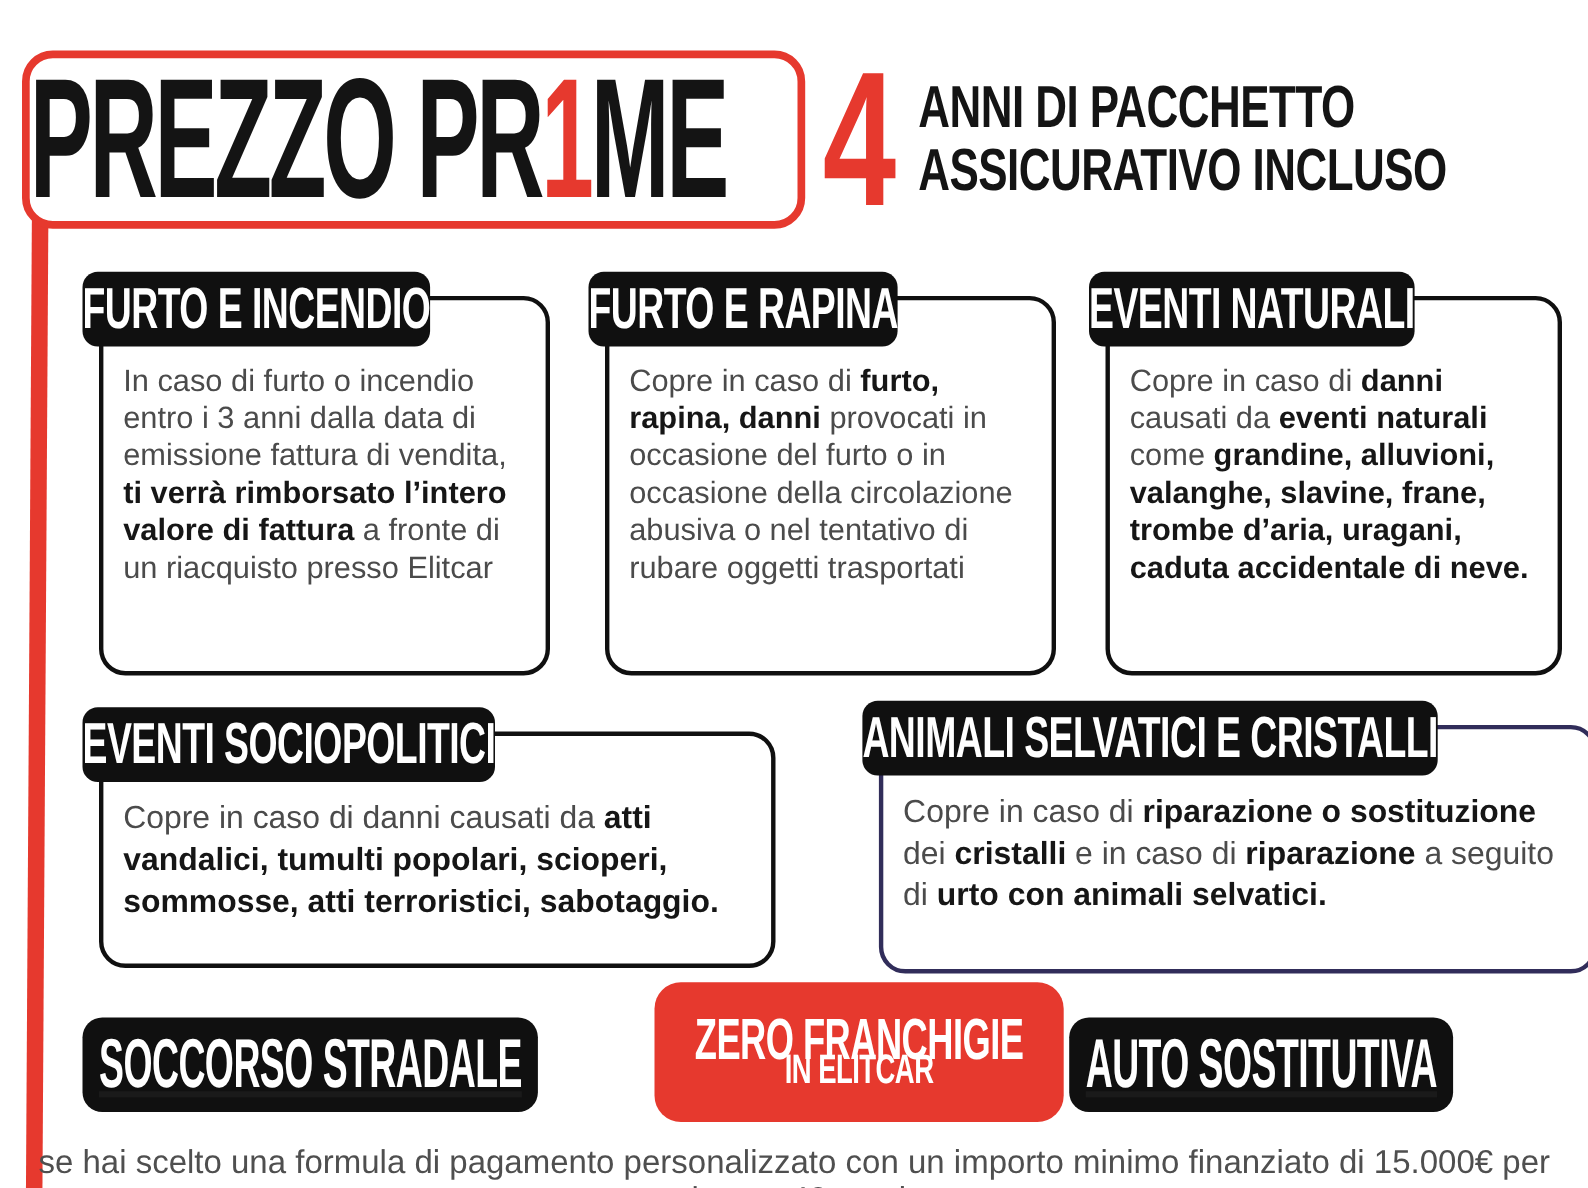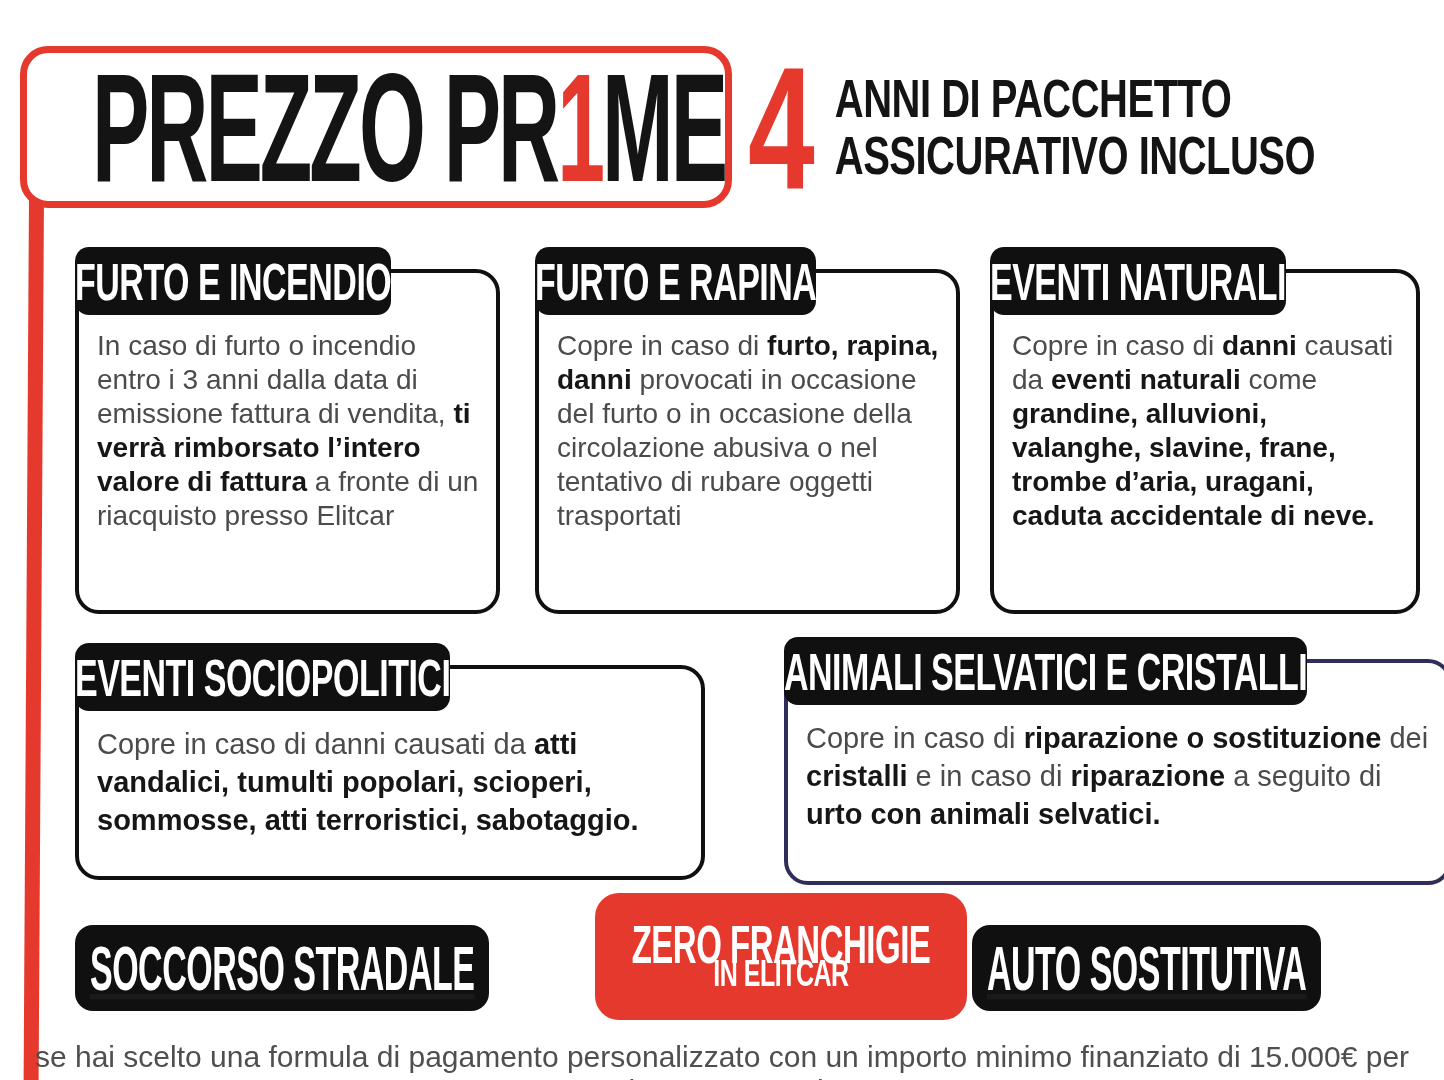--- a/index.html
+++ b/index.html
@@ -8,21 +8,21 @@
     font-family:"Liberation Sans","DejaVu Sans",sans-serif;color:#1a1a1a;
   }
   
   .red-line{
     position:absolute;left:29px;top:195px;width:15px;height:885px;
     background:#e6392e;transform:rotate(0.35deg);transform-origin:top center;z-index:0;
   }
   .title-box{
     position:absolute;left:20px;top:46px;width:712px;height:162px;box-sizing:border-box;
     border:7px solid #e6392e;border-radius:28px;background:#ffffff;z-index:1;
-    display:flex;align-items:center;justify-content:flex-end;
+    display:flex;align-items:center;justify-content:flex-start;
   }
   .title-text{
     display:inline-block;font-size:86px;font-weight:700;letter-spacing:-3px;
     transform:scaleY(1.8);white-space:nowrap;color:#141414;line-height:1;
   }
   .title-text .red-one{color:#e6392e;}
   .years-group{
     position:absolute;left:748px;top:46px;height:162px;display:flex;align-items:center;gap:22px;
   }
   .big-four{
@@ -38,21 +38,21 @@
   .card{position:absolute;}
   .card-badge{
     position:relative;z-index:3;display:inline-flex;align-items:center;
     height:68px;background:#101010;border-radius:14px;padding:0 0;
   }
   .badge-text{
     display:inline-block;font-size:34px;font-weight:700;letter-spacing:-0.5px;
     transform:scaleY(1.55);white-space:nowrap;color:#ffffff;line-height:1;
   }
   .card-box{
-    position:relative;z-index:1;margin-top:-46px;box-sizing:border-box;
+    position:relative;z-index:1;margin-top:-46px;margin-left:15px;box-sizing:border-box;
     border:4px solid #101010;border-radius:24px;background:#ffffff;
     padding:56px 16px 14px 18px;
   }
   .card.navy .card-box{border-color:#312d5a;}
   .card-box p{
     margin:0;font-size:28px;line-height:34px;color:#4b4b4b;
   }
   .row2 .card-box p{font-size:29px;line-height:38px;}
   .card-box p b{color:#161616;font-weight:700;}
   .card-c0{left:75px;top:247px;width:425px;}

